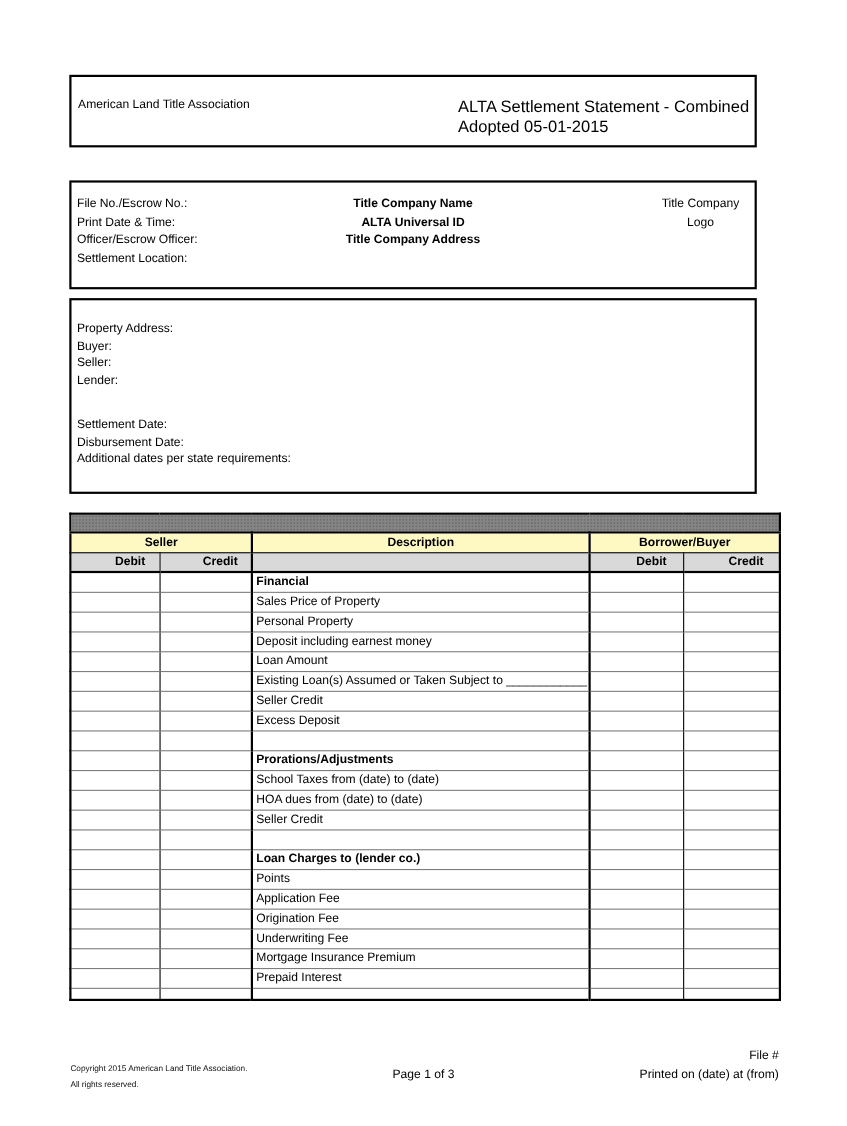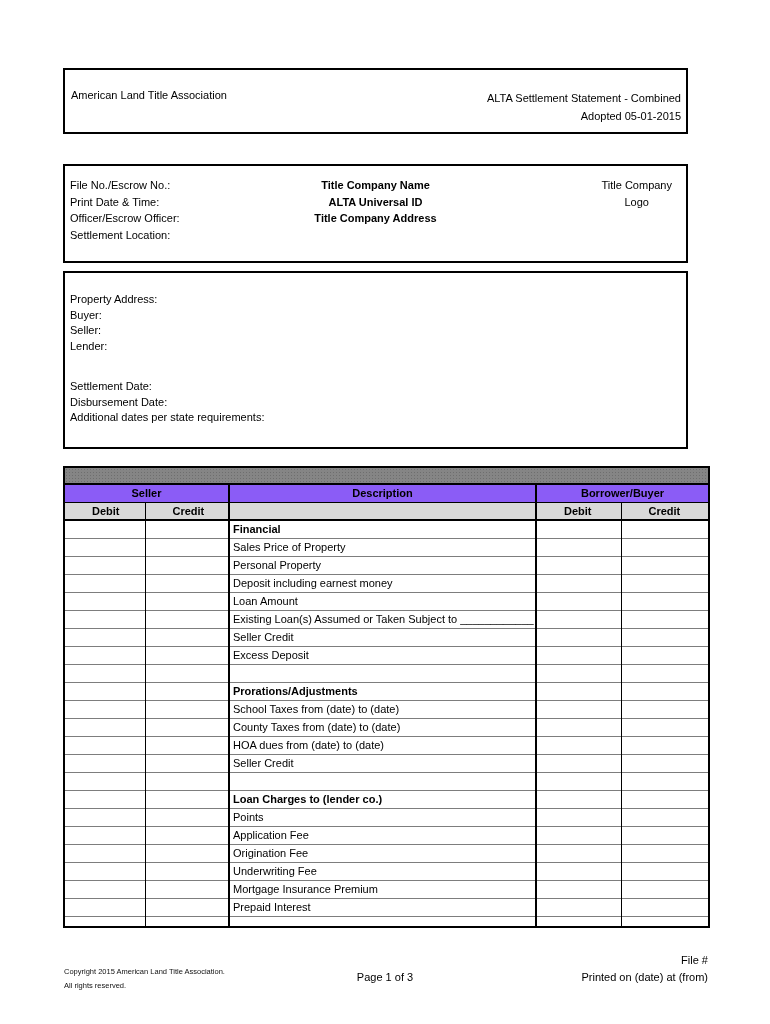--- a/index.html
+++ b/index.html
@@ -18,21 +18,21 @@
     left: 63px;
     width: 625px;
     border: 2px solid #000;
     background: #fff;
   }
   .box-title { top: 68px; height: 66px; }
   .box-file  { top: 164px; height: 99px; }
   .box-prop  { top: 271px; height: 178px; }
 
   .assoc-name { position: absolute; left: 6px; top: 19px; font-size: 11px; }
-  .title-right { position: absolute; right: 5px; top: 19px; text-align: right; font-size: 11px; line-height: 18px; }
+  .title-right { position: absolute; right: 5px; top: 19px; text-align: left; font-size: 15px; line-height: 18px; }
 
   .file-labels { position: absolute; left: 5px; top: 11px; font-size: 11px; line-height: 16.5px; }
   .company-center { position: absolute; left: 160px; right: 160px; top: 11px; text-align: center; font-size: 11px; font-weight: bold; line-height: 16.5px; }
   .logo-block { position: absolute; right: 14px; top: 11px; text-align: center; font-size: 11px; line-height: 16.5px; }
 
   .prop-top { position: absolute; left: 5px; top: 19px; font-size: 11px; line-height: 15.6px; }
   .prop-bottom { position: absolute; left: 5px; top: 106px; font-size: 11px; line-height: 15.6px; }
 
   table.stmt {
     position: absolute;
@@ -50,31 +50,31 @@
     vertical-align: middle;
   }
   td.bar {
     height: 17px;
     background-color: #858585;
     background-image: radial-gradient(#6e6e6e 0.9px, rgba(0,0,0,0) 0.9px);
     background-size: 3px 3px;
     border-bottom: 2px solid #000;
   }
   tr.grp th {
-    background: #8b5cf6;
+    background: #fef9c3;
     font-weight: bold;
     height: 18px;
     text-align: center;
     border-bottom: 1px solid #000;
   }
   tr.sub th {
     background: #d9d9d9;
     font-weight: bold;
     height: 18px;
-    text-align: left;
+    text-align: center;
     border-bottom: 2px solid #000;
     padding-left: 27px;
   }
   tbody td {
     height: 18px;
     border-top: 1px solid #7d7d7d;
     background: #fff;
   }
   tbody tr:first-child td { border-top: none; }
   tbody tr:last-child td { height: 11px; }
@@ -233,27 +233,20 @@
         <tr>
           <td></td>
           <td class="vl"></td>
           <td class="vl2 vr2 desc">School Taxes from (date) to (date)</td>
           <td></td>
           <td class="vl"></td>
         </tr>
         <tr>
           <td></td>
           <td class="vl"></td>
-          <td class="vl2 vr2 desc">County Taxes from (date) to (date)</td>
-          <td></td>
-          <td class="vl"></td>
-        </tr>
-        <tr>
-          <td></td>
-          <td class="vl"></td>
           <td class="vl2 vr2 desc">HOA dues from (date) to (date)</td>
           <td></td>
           <td class="vl"></td>
         </tr>
         <tr>
           <td></td>
           <td class="vl"></td>
           <td class="vl2 vr2 desc">Seller Credit</td>
           <td></td>
           <td class="vl"></td>

